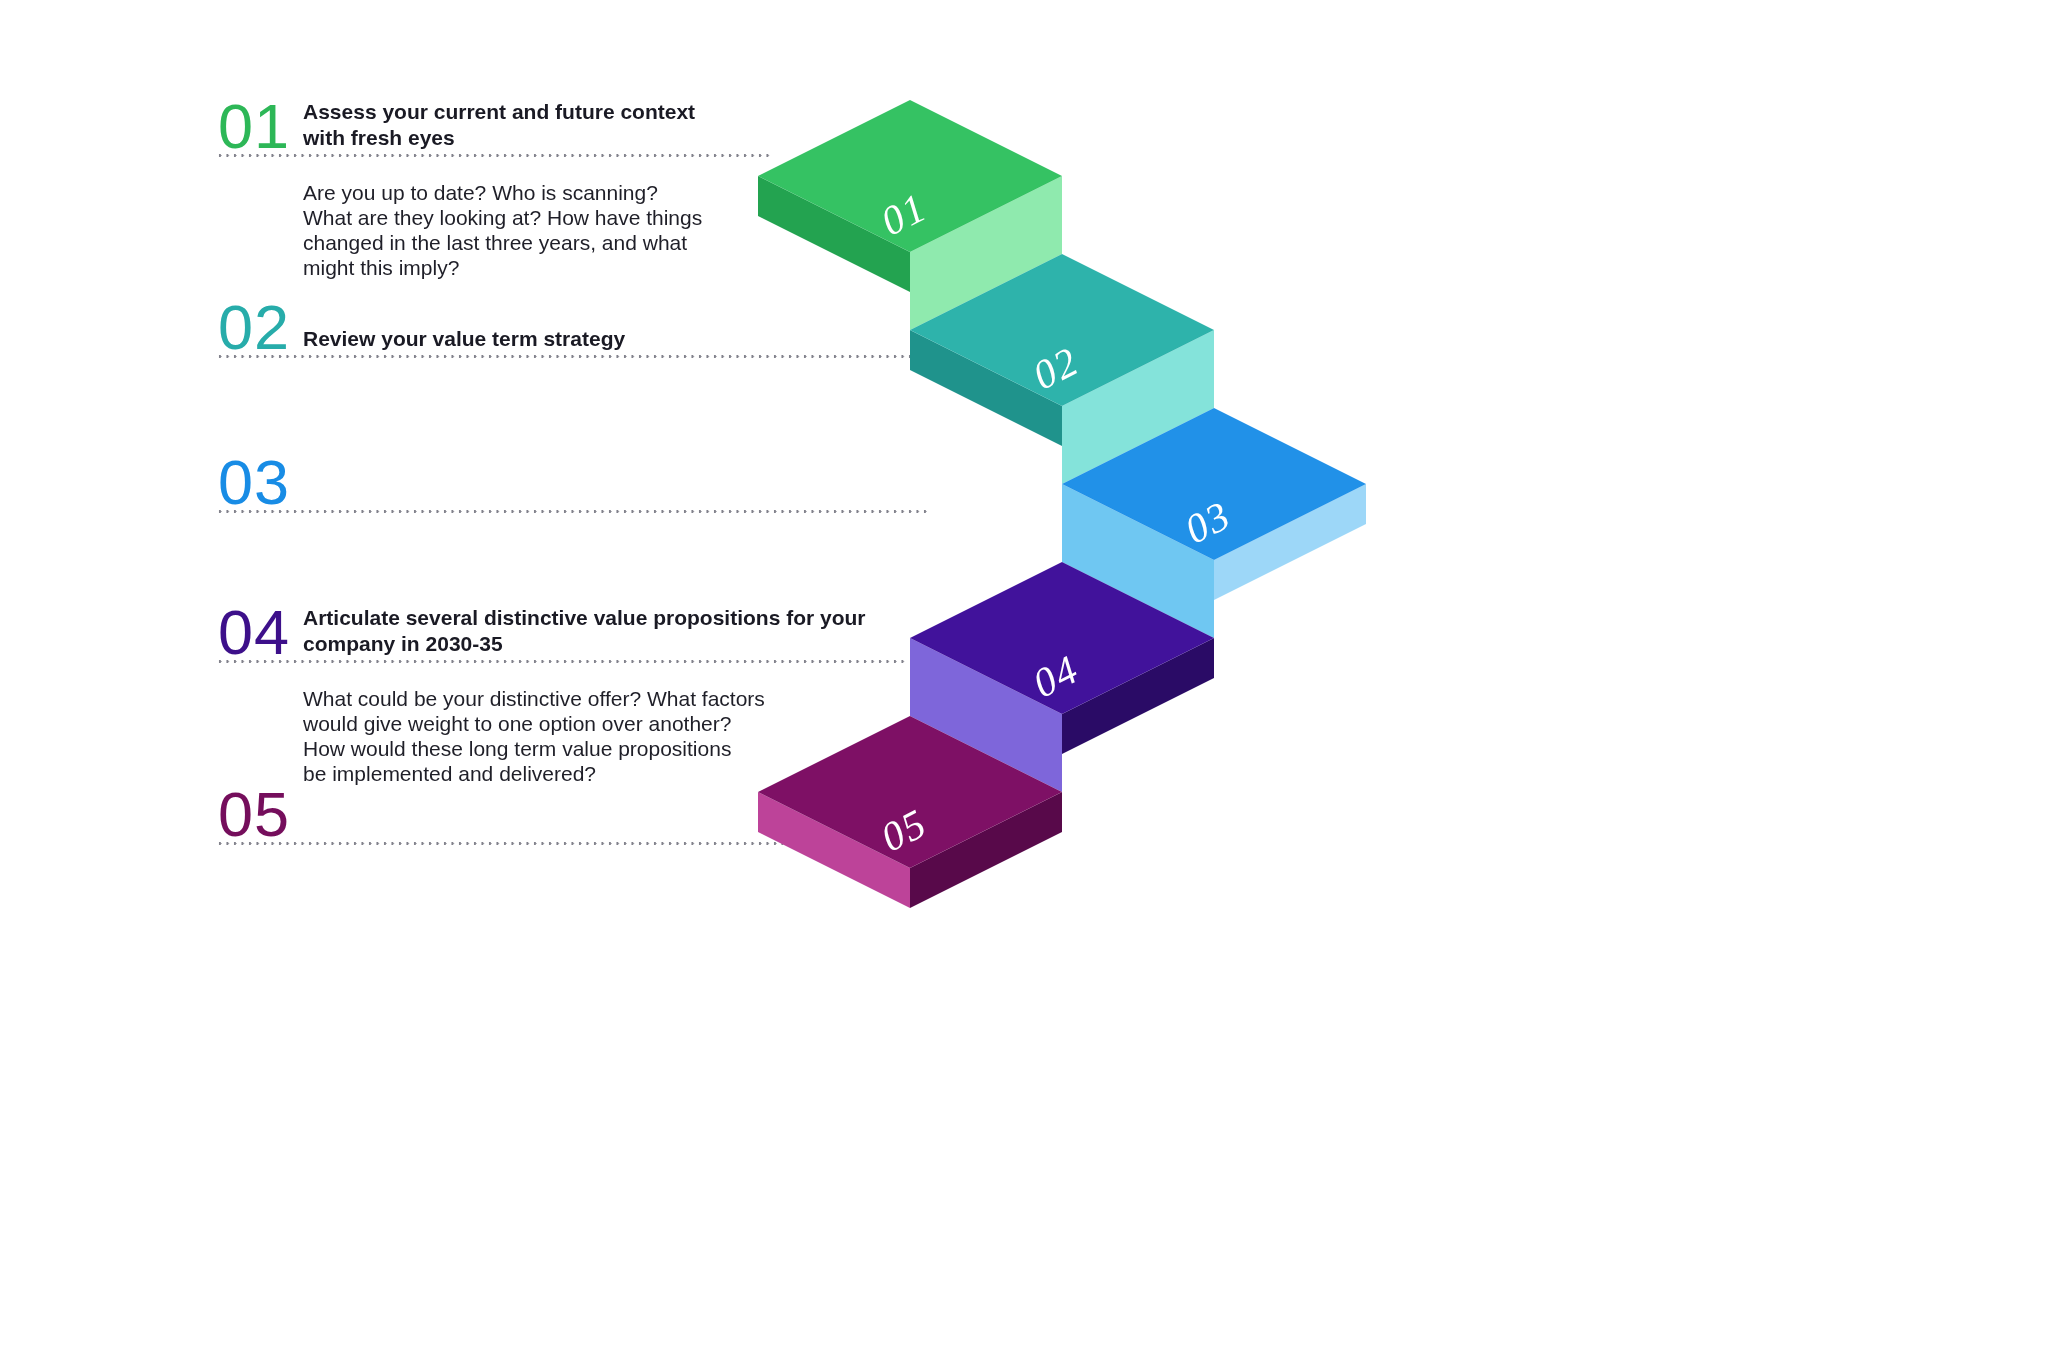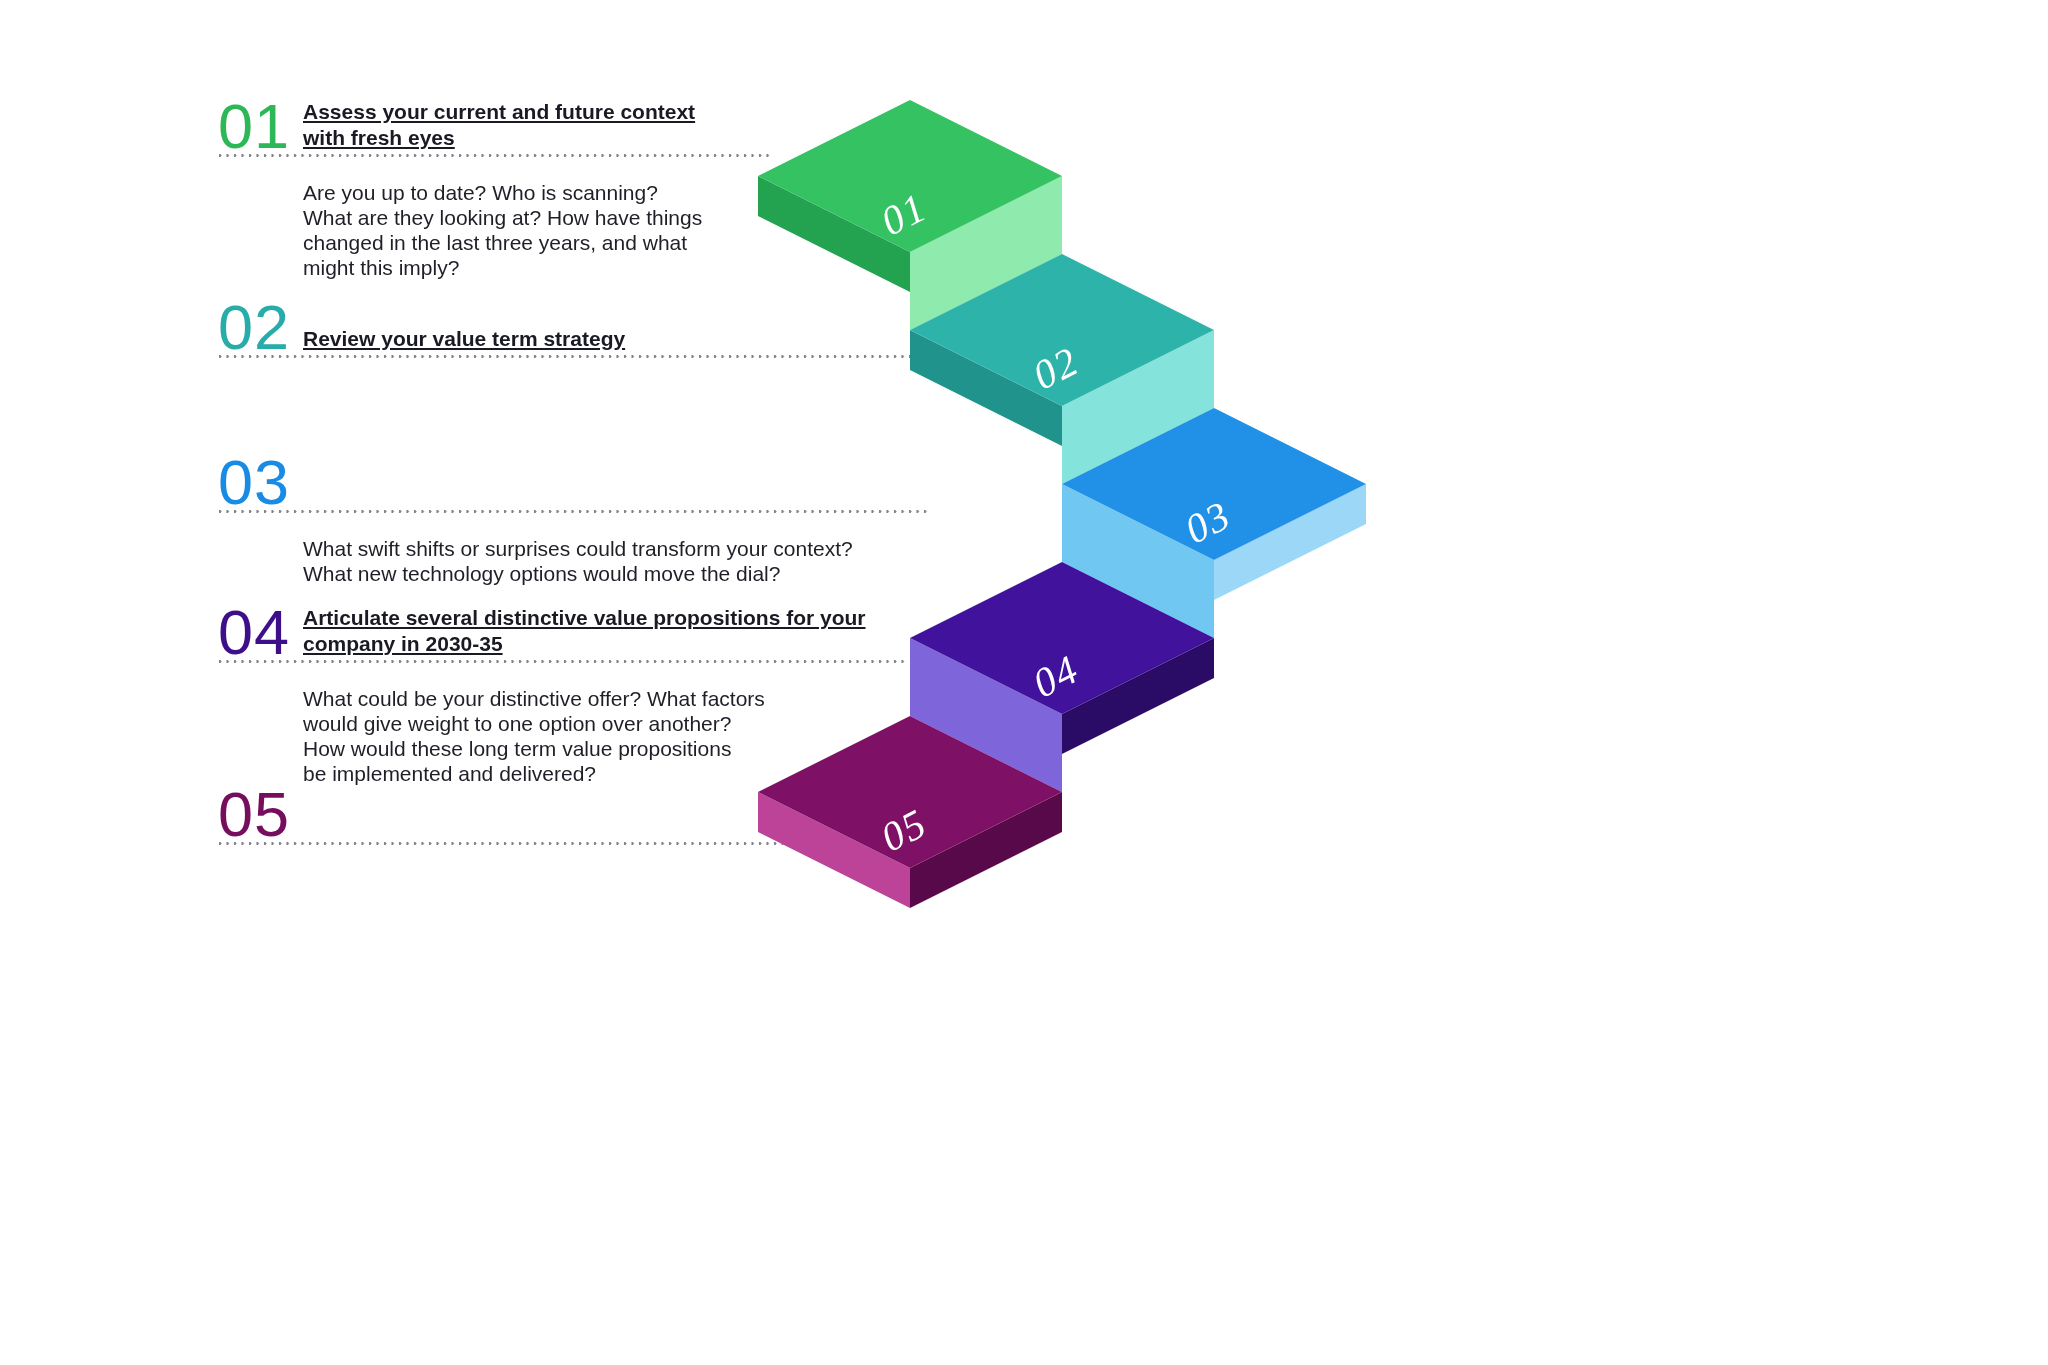--- a/index.html
+++ b/index.html
@@ -33,21 +33,20 @@
     letter-spacing:1px;
     color:var(--c,#2db757);
   }
   .step-title {
     font-size:21px;
     font-weight:bold;
     line-height:1.24;
     color:#1a1a24;
     padding-bottom:7px;
     white-space:pre-line;
-    text-decoration:underline;
   }
   .dotted {
     margin-top:-4px;
     width:var(--dotted-w,600px);
     height:3px;
     background-image:radial-gradient(circle 1.3px at 2px 1.5px, #82828c 98%, rgba(0,0,0,0) 100%);
     background-size:7.5px 3px;
     background-repeat:repeat-x;
   }
   .step-desc {
@@ -101,22 +100,20 @@
       <h2 class="step-title">Review your value term strategy</h2>
     </div>
     <div class="dotted"></div>
   </section>
 
   <section class="step s3" style="--c: #188ce5;">
     <div class="step-head">
       <div class="step-num">03</div>
     </div>
     <div class="dotted"></div>
-    <p class="step-desc">What swift shifts or surprises could transform your context?
-What new technology options would move the dial?</p>
   </section>
 
   <section class="step s4" style="--c: #3d108a;">
     <div class="step-head">
       <div class="step-num">04</div>
       <h2 class="step-title">Articulate several distinctive value propositions for your
 company in 2030-35</h2>
     </div>
     <div class="dotted"></div>
     <p class="step-desc">What could be your distinctive offer? What factors

